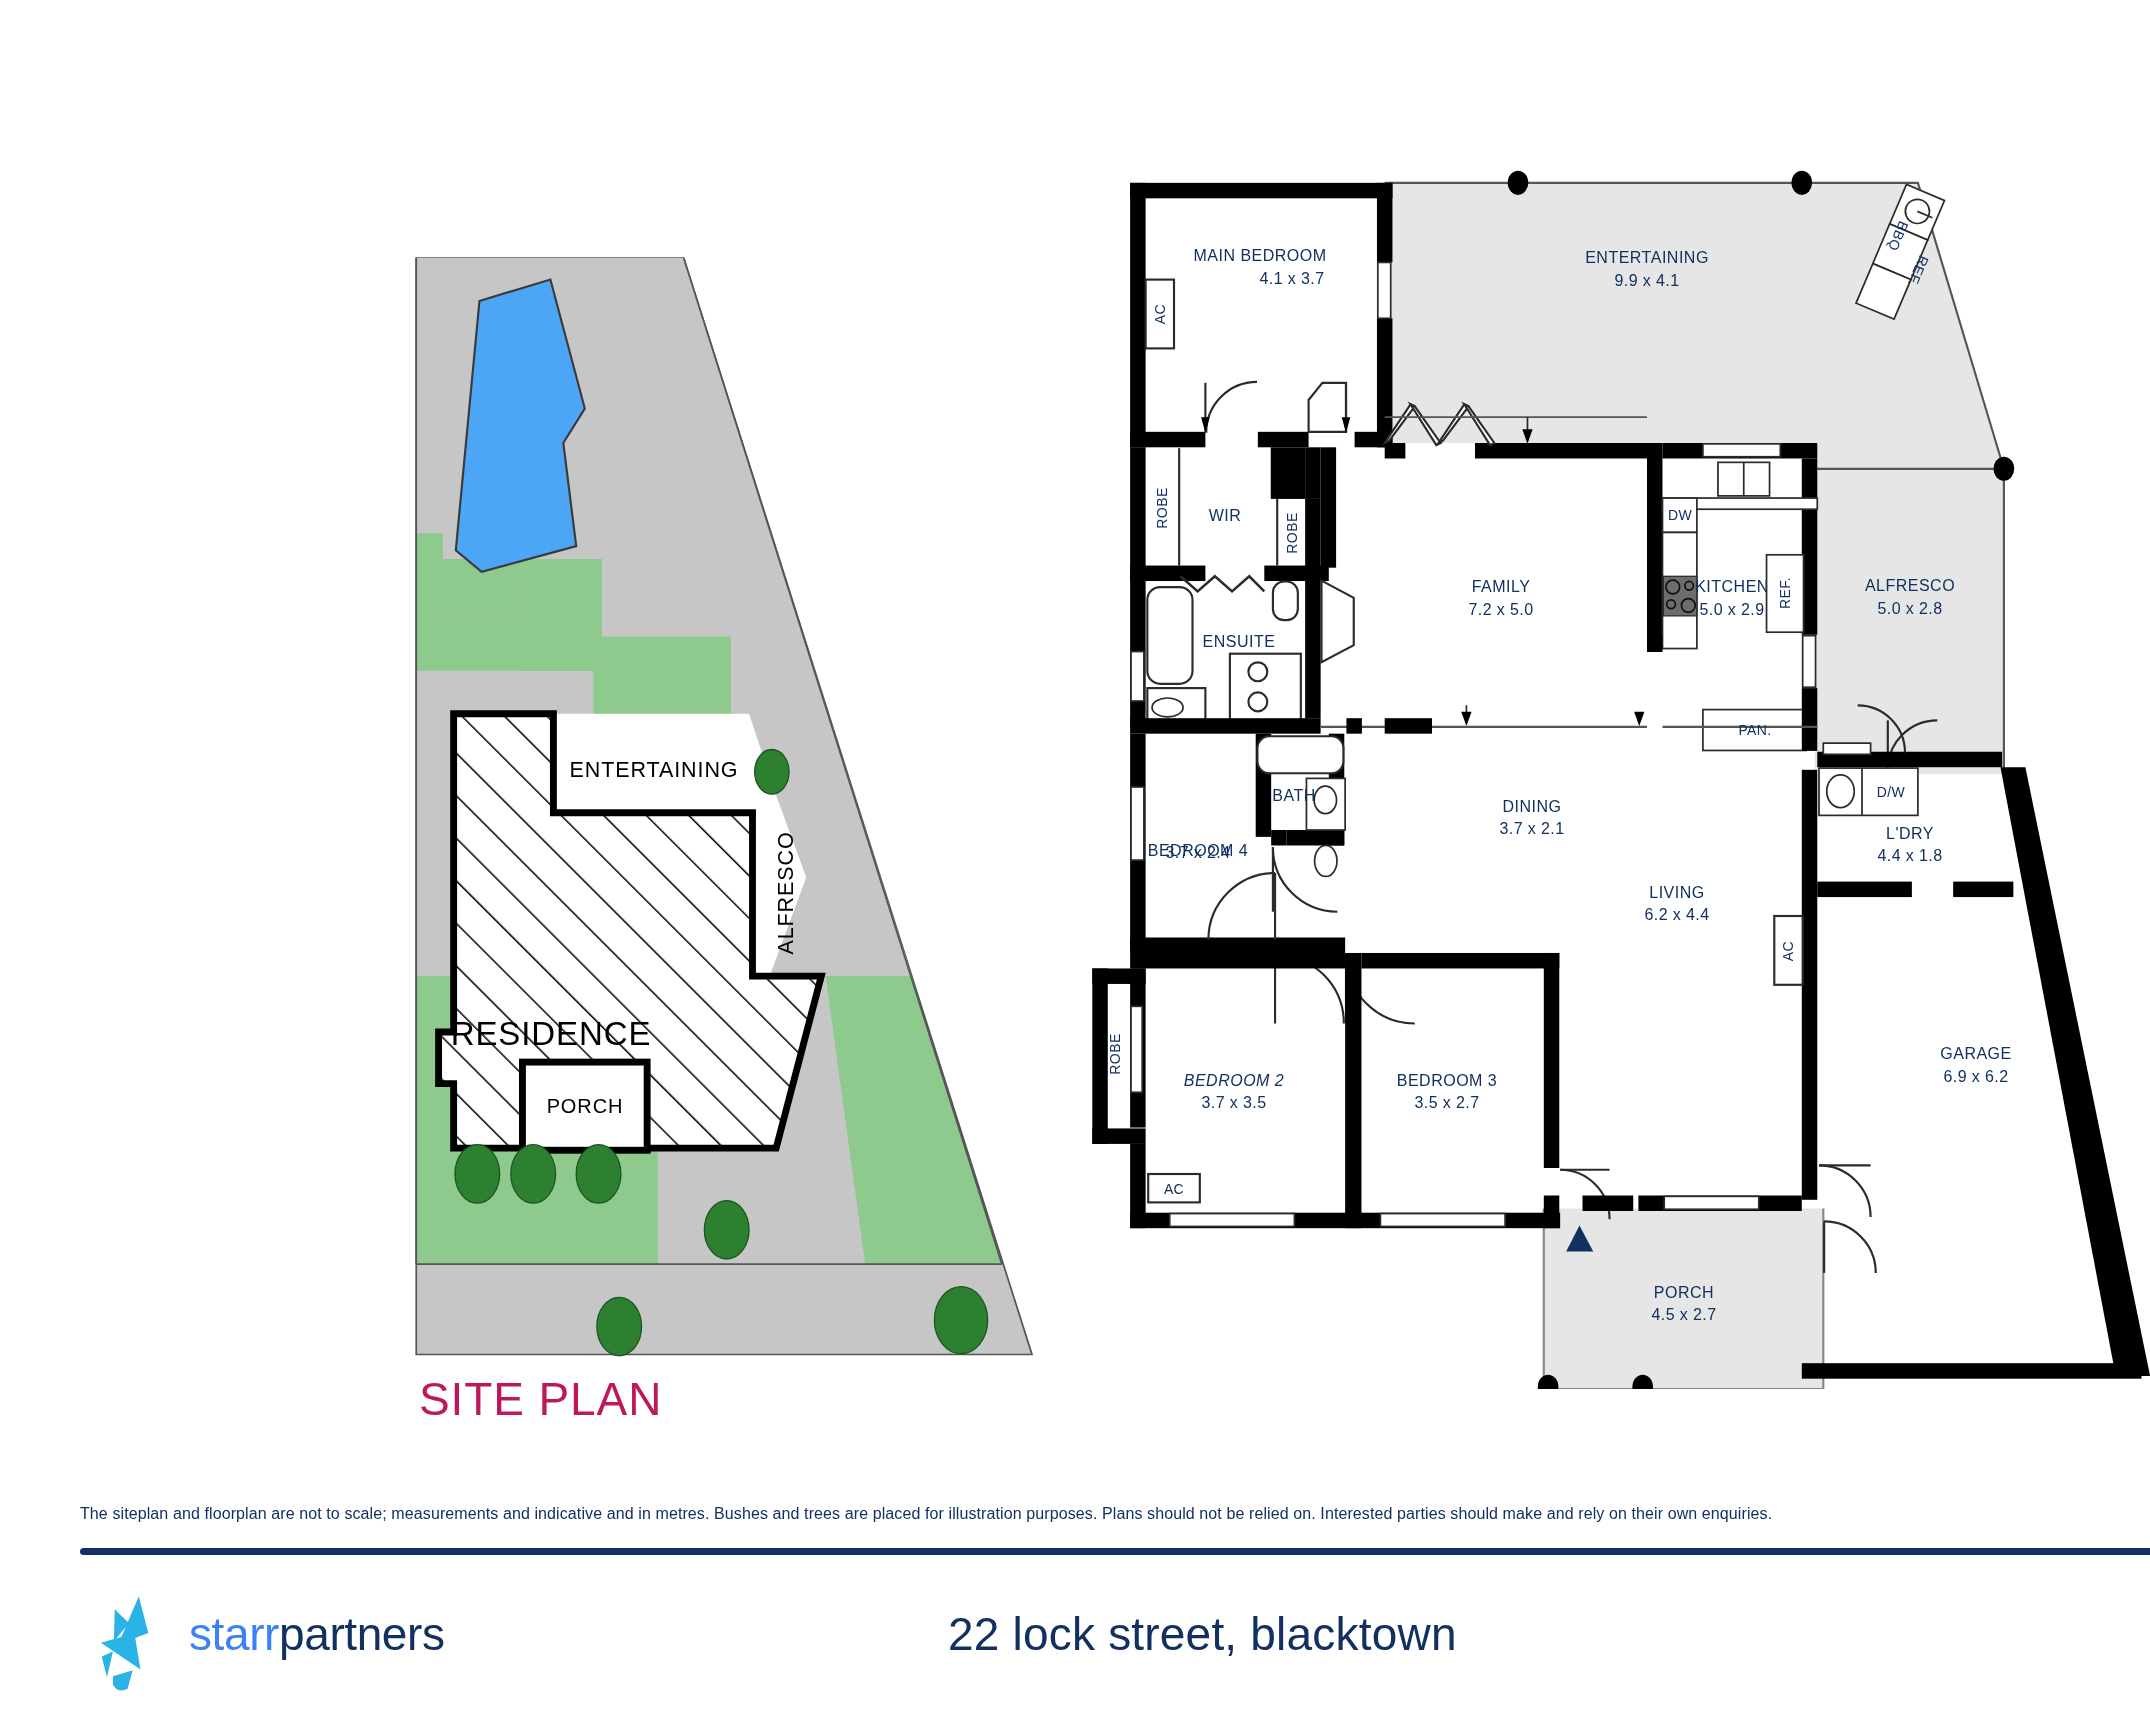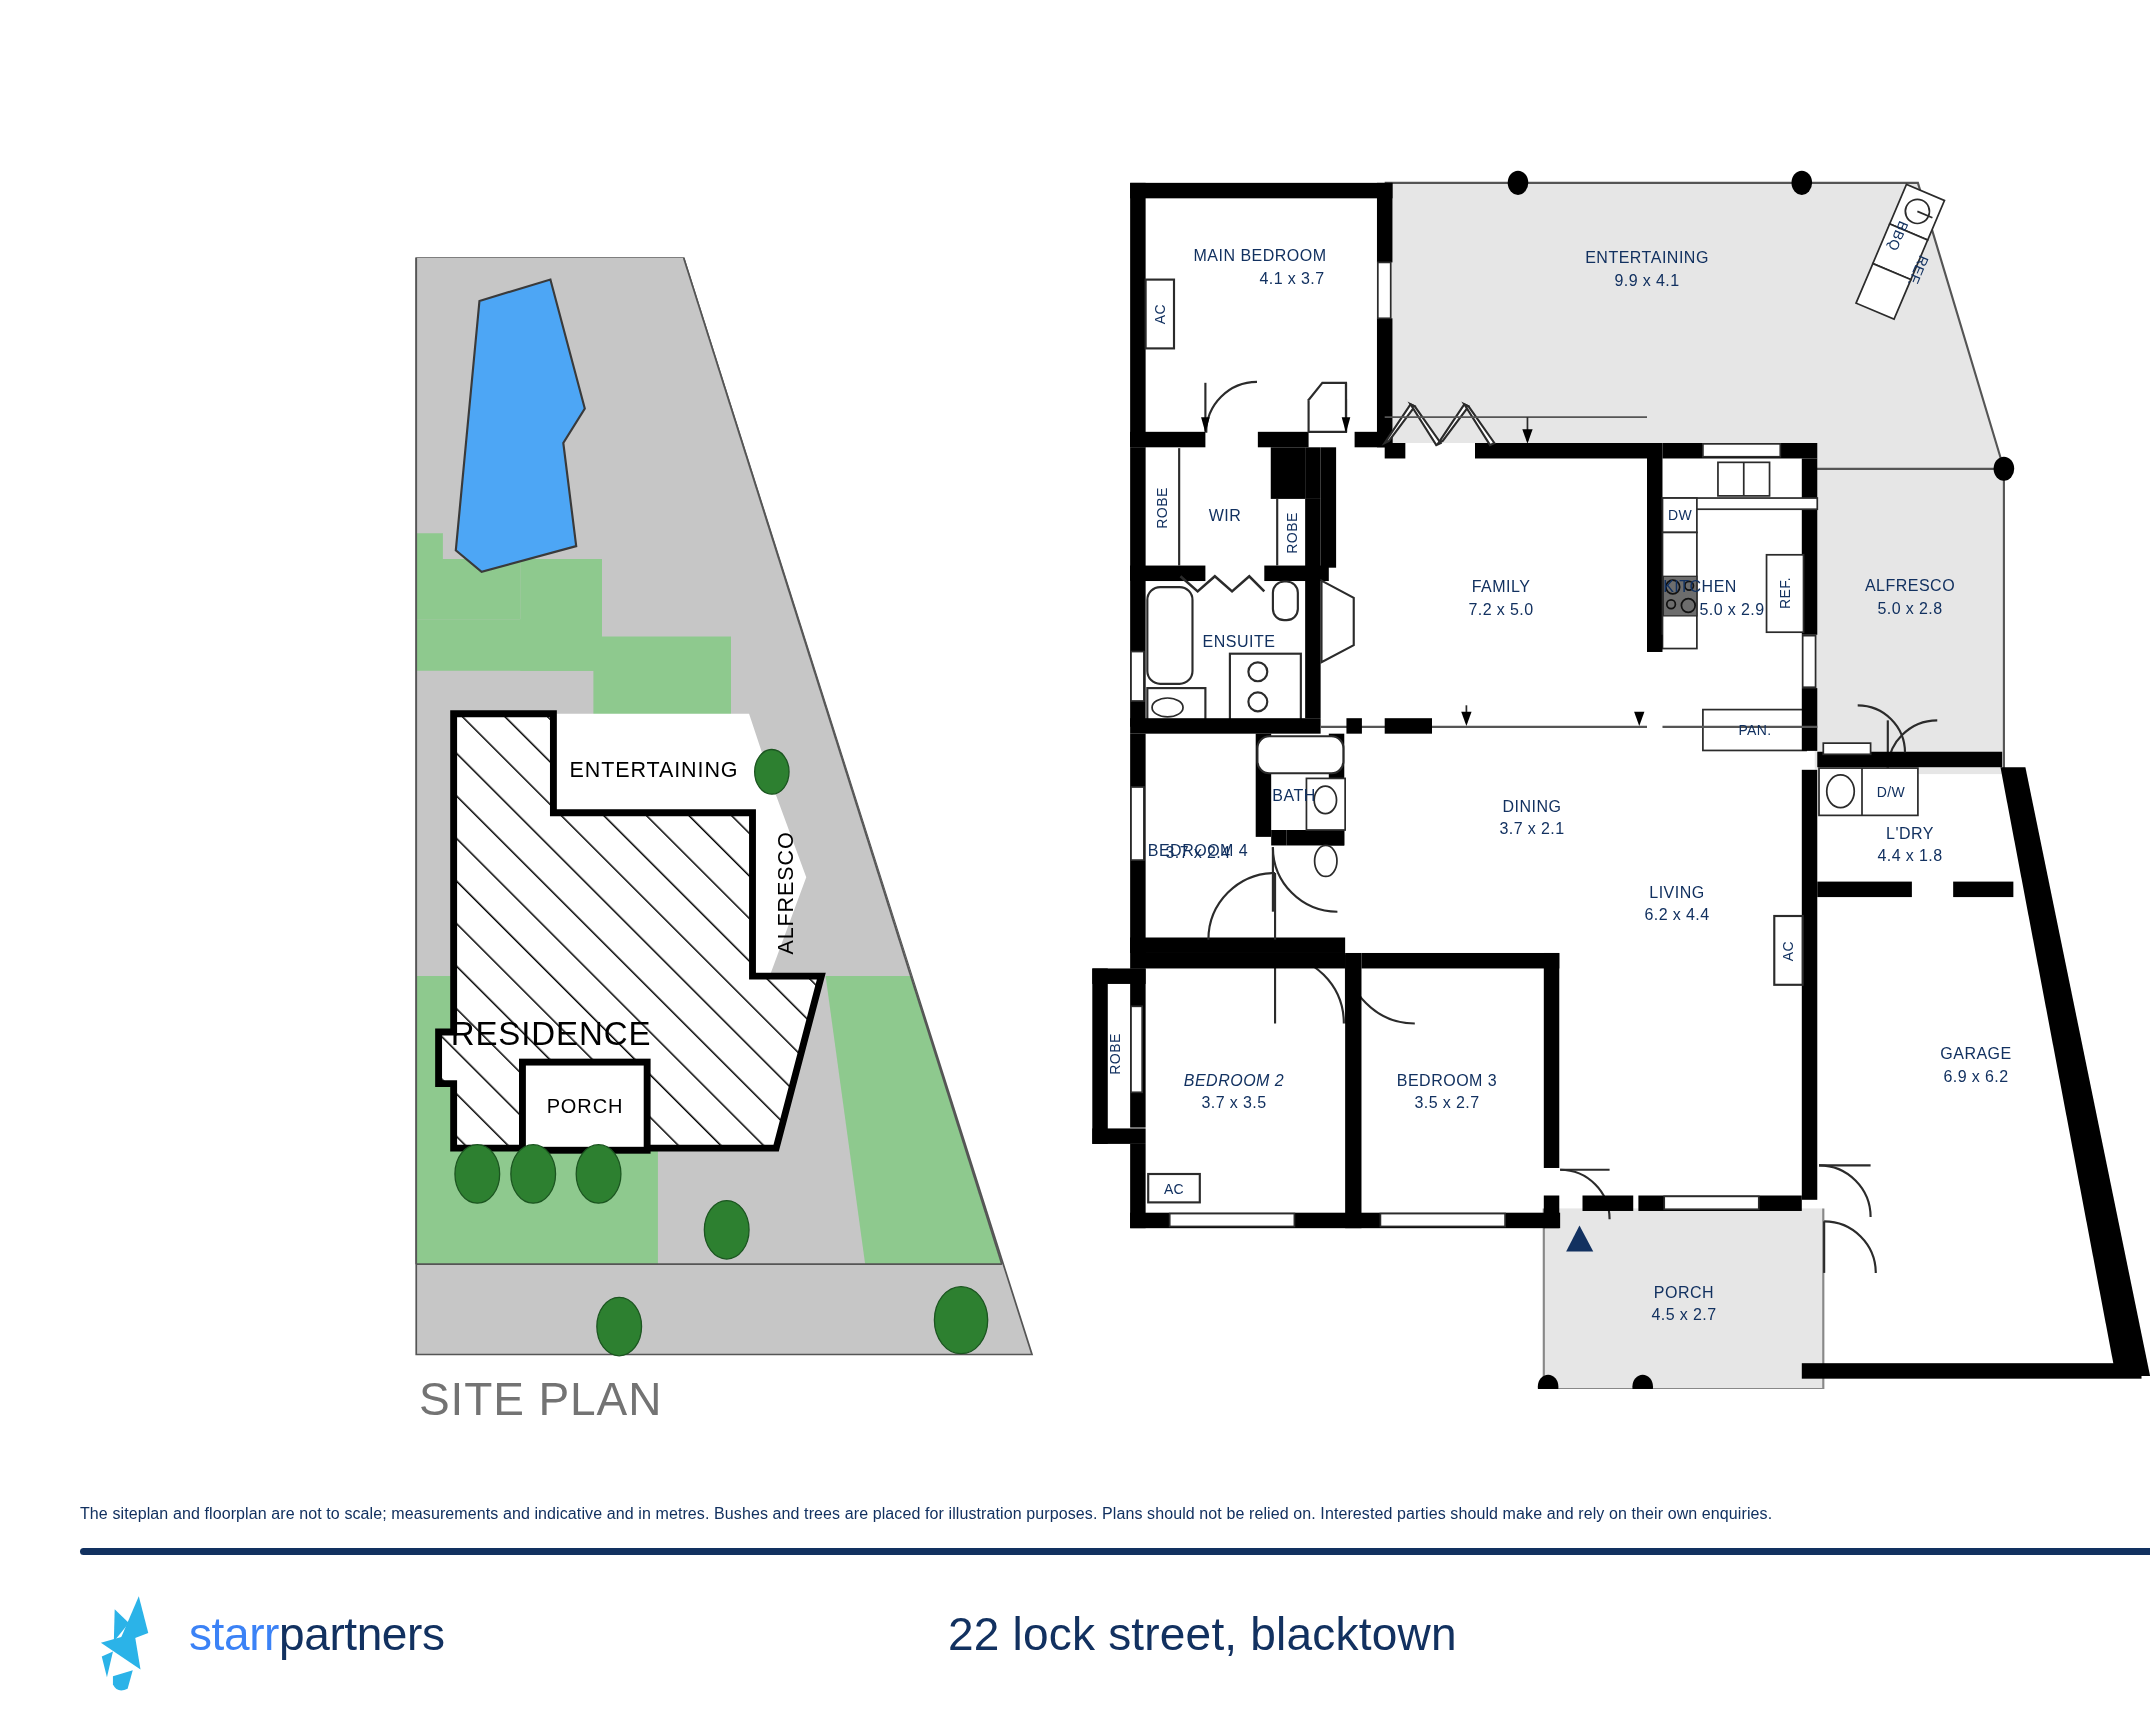--- a/index.html
+++ b/index.html
@@ -9,21 +9,21 @@
   .rlabel{position:absolute;color:#123160;font-family:"Liberation Sans",sans-serif;text-align:center;line-height:1.18;white-space:nowrap;transform:translate(-50%,-50%);font-weight:400;}
   .rname{font-size:16px;letter-spacing:0.5px;}
   .rdim{font-size:16px;letter-spacing:0.4px;}
   .small{font-size:14px;letter-spacing:0.4px;}
   .vlabel{writing-mode:vertical-rl;transform:translate(-50%,-50%) rotate(180deg);}
   
   #siteplan{left:0;top:0;width:1075px;height:1462px;}
   .sp-txt{position:absolute;color:#000;font-size:21.5px;letter-spacing:0.9px;transform:translate(-50%,-50%);white-space:nowrap;font-family:"Liberation Sans",sans-serif;}
   .sp-res{font-size:33px;letter-spacing:0.9px;}
   .sp-v{writing-mode:vertical-rl;transform:translate(-50%,-50%) rotate(180deg);}
-  #siteplantitle{position:absolute;left:419px;top:1372px;color:#737373;font-size:46px;letter-spacing:0.9px;font-family:"Liberation Sans",sans-serif;}
+  #siteplantitle{position:absolute;left:419px;top:1372px;color:#be185d;font-size:46px;letter-spacing:0.9px;font-family:"Liberation Sans",sans-serif;}
   
   #disclaimer{position:absolute;left:80px;top:1505px;width:2430px;color:#123160;font-size:16px;letter-spacing:0.1px;font-family:"Liberation Sans",sans-serif;white-space:nowrap;}
   #rule{position:absolute;left:80px;top:1548px;width:2435px;height:7.3px;background:#123160;border-radius:3.9px;}
   #address{position:absolute;left:948px;top:1607px;color:#123160;font-size:46px;letter-spacing:0.2px;font-family:"Liberation Sans",sans-serif;}
   #brandword{position:absolute;left:189px;top:1607px;font-size:46px;letter-spacing:-0.4px;font-family:"Liberation Sans",sans-serif;}
   .brand-a{color:#3b82f6;}
   .brand-b{color:#123160;}
 </style>
 </head>
 <body>
@@ -260,21 +260,21 @@
 
 <div class="rlabel rname" style="left:172px;top:114px;">MAIN BEDROOM</div>
 <div class="rlabel rdim" style="left:188px;top:137px;margin-left:16px;">4.1 x 3.7</div>
 
 <div class="rlabel rname" style="left:559px;top:116px;">ENTERTAINING</div>
 <div class="rlabel rdim" style="left:559px;top:139px;">9.9 x 4.1</div>
 
 <div class="rlabel rname" style="left:413px;top:445px;">FAMILY</div>
 <div class="rlabel rdim" style="left:413px;top:468px;">7.2 x 5.0</div>
 
-<div class="rlabel rname" style="left:612px;top:445px;">KITCHEN</div>
+<div class="rlabel rname" style="left:644px;top:445px;">KITCHEN</div>
 <div class="rlabel rdim" style="left:644px;top:468px;">5.0 x 2.9</div>
 
 <div class="rlabel rname" style="left:822px;top:444px;">ALFRESCO</div>
 <div class="rlabel rdim" style="left:822px;top:467px;">5.0 x 2.8</div>
 
 <div class="rlabel rname" style="left:151px;top:500px;">ENSUITE</div>
 <div class="rlabel rname" style="left:137px;top:374px;">WIR</div>
 <div class="rlabel rname" style="left:206px;top:654px;">BATH</div>
 
 <div class="rlabel rname" style="left:110px;top:688px;margin-top:21px;">BEDROOM 4</div>

